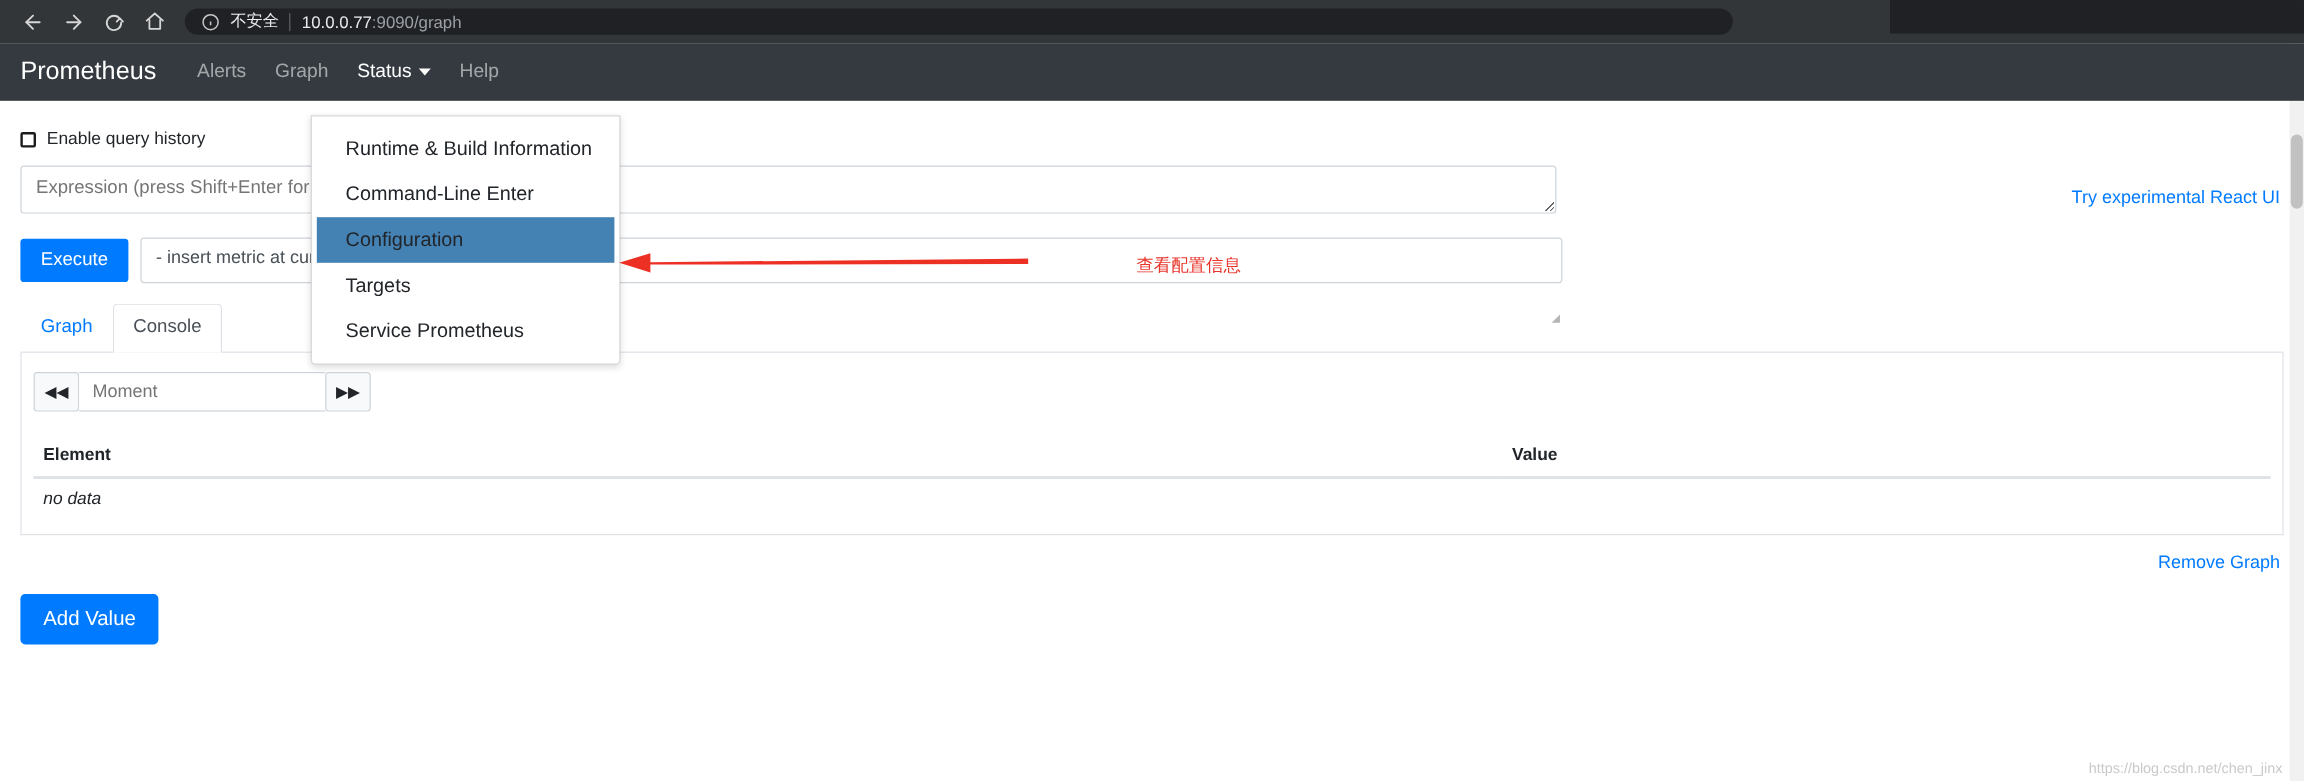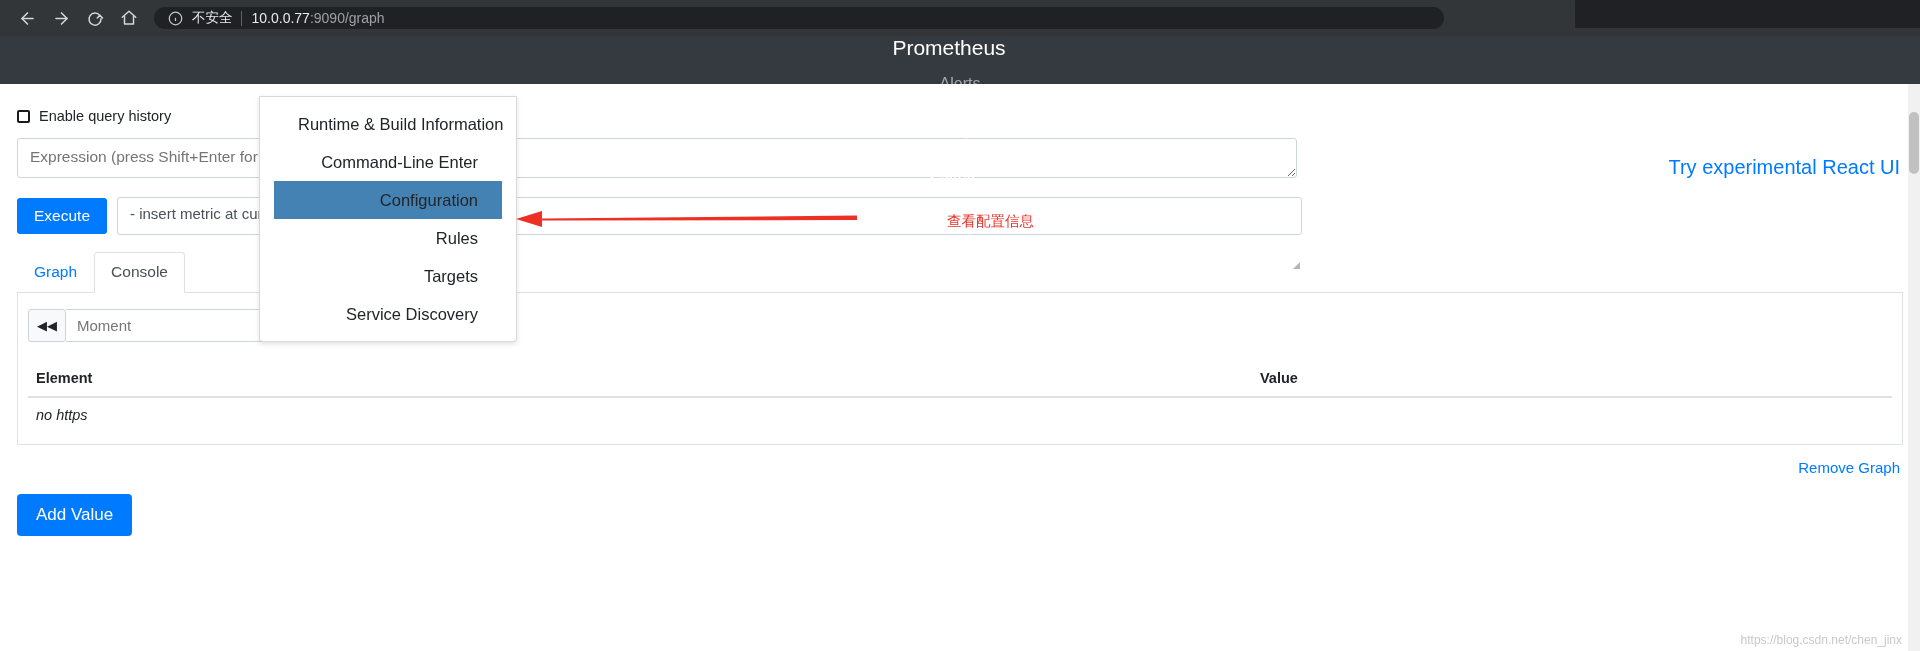--- a/index.html
+++ b/index.html
@@ -81,21 +81,20 @@
 
   
   .promnav {
     height: 48px;
     background: #343a40;
     display: flex;
     align-items: center;
     padding: 0 17px;
     position: relative;
     z-index: 30;
-    flex-direction: column;
   }
   .brand {
     color: #ffffff;
     font-size: 21px;
     margin-right: 22px;
     white-space: nowrap;
   }
   .navlink {
     color: rgba(255,255,255,.55);
     font-size: 16px;
@@ -114,42 +113,41 @@
   }
 
   
   .dropdown {
     position: absolute;
     left: 259px; top: 96px;
     width: 258px;
     background: #ffffff;
     border: 1px solid rgba(0,0,0,.15);
     border-radius: 0 0 4px 4px;
-    padding: 8px 14px;
+    padding: 8px 4px;
     z-index: 40;
     box-shadow: 0 2px 5px rgba(0,0,0,.12);
-    text-align: right;
   }
   .dd-item {
     padding: 6px 24px;
     font-size: 16.5px;
     color: #212529;
     white-space: nowrap;
     line-height: 26px;
   }
   .dd-item.selected { background: #4582b4; color: #212529; }
 
   
   .content { padding: 0 17px; position: relative; }
 
   .react-link {
     position: absolute;
     right: 20px; top: 72px;
     color: #007bff;
-    font-size: 20px;
+    font-size: 15px;
     z-index: 5;
   }
 
   .qhistory {
     display: flex; align-items: center;
     padding-top: 24px;
     font-size: 14.5px;
     color: #212529;
   }
   .cbox {
@@ -450,42 +448,41 @@
 
     <table class="data-table">
       <thead>
         <tr>
           <th>Element</th>
           <th class="col-value">Value</th>
         </tr>
       </thead>
       <tbody>
         <tr>
-          <td>no https</td>
+          <td>no data</td>
           <td></td>
         </tr>
       </tbody>
     </table>
   </div>
 
   <div class="remove-graph">Remove Graph</div>
 
   <button class="btn-add">Add Value</button>
 </div>
 
 <div class="watermark">https://blog.csdn.net/chen_jinx</div>
 
 <div class="scrollbar-track"></div>
 <div class="scrollbar-thumb"></div>
 
 <div class="dropdown">
   <div class="dd-item">Runtime &amp; Build Information</div>
   <div class="dd-item">Command-Line Enter</div>
   <div class="dd-item selected">Configuration</div>
-  <div class="dd-item">Rules</div>
   <div class="dd-item">Targets</div>
-  <div class="dd-item">Service Discovery</div>
+  <div class="dd-item">Service Prometheus</div>
 </div>
 
 <svg class="annotation-arrow" viewBox="0 0 345 24" preserveAspectRatio="none">
   <polygon points="345,8.5 30,11.5 30,4 4,12 30,20 30,13.5 345,13" fill="#ed3024"></polygon>
 </svg>
 <div class="annotation-text">查看配置信息</div>
 
 </body></html>

